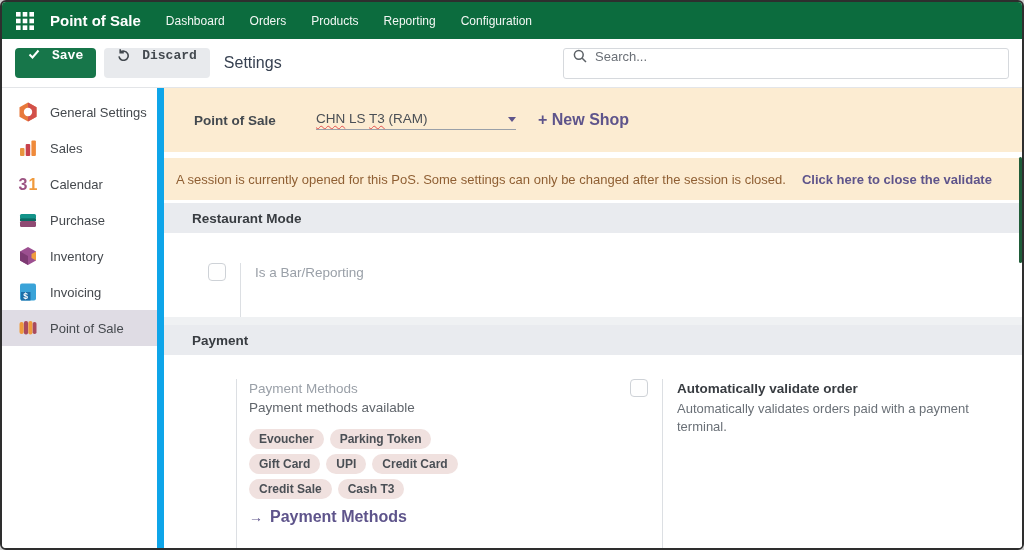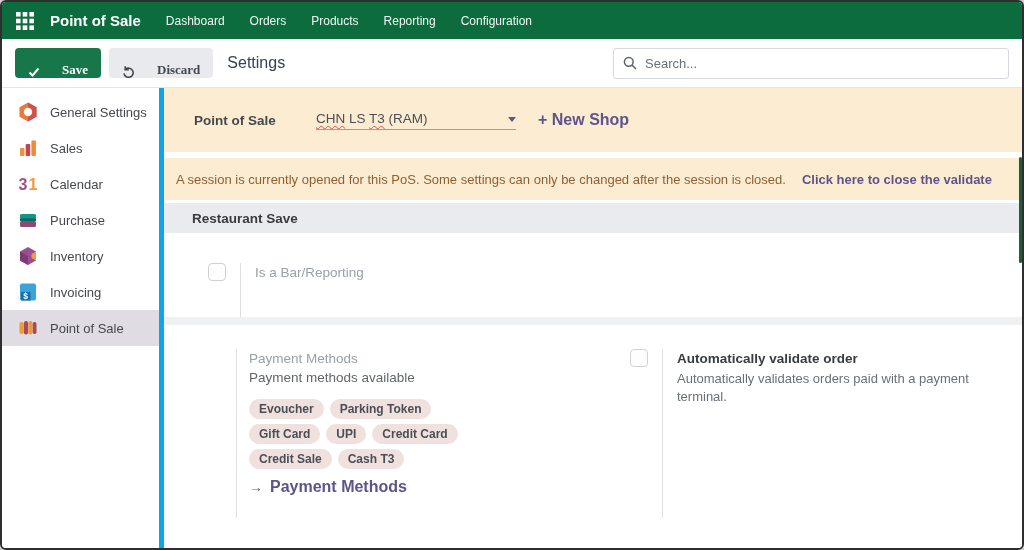--- a/index.html
+++ b/index.html
@@ -14,36 +14,36 @@
     padding:0 10px; color:#fff;
   }
   .apps-btn{ width:26px; height:26px; display:flex; align-items:center; justify-content:center; cursor:pointer; }
   .app-name{ font-size:15px; font-weight:bold; margin:0 16px 0 12px; white-space:nowrap; }
   .top-menu{ font-size:12px; padding:6px 9px; margin-right:7px; cursor:pointer; white-space:nowrap; color:#f3f7f4;}
   
   .controlbar{
     height:49px; background:#fff; border-bottom:1px solid #e3e5e8;
     display:flex; align-items:center; padding:0 13px;
   }
-  .btn{ height:30px; display:inline-flex; align-items:flex-end; gap:22px; border:none;
+  .btn{ height:30px; display:inline-flex; align-items:flex-start; gap:12px; border:none;
         border-radius:4px; font-size:13px; font-weight:bold; padding:0 13px; cursor:pointer;
-        font-family:Liberation Serif, serif;}
+        font-family:Liberation Mono, monospace;}
   .btn-save{ background:#17764a; color:#fff; }
   .btn-discard{ background:#e8eaed; color:#43494f; margin-left:8px; }
   .page-title{ font-size:16px; color:#374151; margin-left:14px; }
   .searchbox{
-    margin-left:auto; width:396px; height:31px; border:1px solid #d6d9dd; border-radius:3px;
-    display:flex; align-items:center; padding:0 9px; gap:8px; background:#fff;
+    margin-left:auto; width:446px; height:31px; border:1px solid #d6d9dd; border-radius:3px;
+    display:flex; align-items:flex-start; padding:0 9px; gap:8px; background:#fff;
   }
   .searchbox input{ border:none; outline:none; flex:1; font-size:13px; color:#45494e;
     font-family:"Liberation Sans", sans-serif; background:transparent;}
   .searchbox input::placeholder{ color:#6b7077; }
   
   .bodyrow{ display:flex; height:460px; }
-  .sidebar{ width:162px; border-right:5px solid #0ea5e9; background:#fff; padding-top:6px; flex:none;}
+  .sidebar{ width:162px; border-right:7px solid #0ea5e9; background:#fff; padding-top:6px; flex:none;}
   .side-item{ height:36px; display:flex; align-items:center; gap:11px; padding-left:15px;
     font-size:13px; color:#45494e; cursor:pointer; }
   .side-item.selected{ background:#dfdce4; }
   .side-item svg{ flex:none; }
   .content{ flex:1; background:#fff; position:relative; overflow:hidden; }
   .band-peach{ background:#fcecd2; }
   .selector-band{ height:64px; display:flex; align-items:center; padding-left:30px; }
   .selector-label{ font-size:13.5px; font-weight:bold; color:#43494f; width:122px; }
   .shop-select{ width:200px; border-bottom:1px solid #9aa0a8; display:flex; align-items:flex-end;
      justify-content:space-between; padding-bottom:3px; cursor:pointer;}
@@ -216,29 +216,30 @@
 
       <div class="gap-w6"></div>
 
       <div class="band-peach warning-band">
         <span class="warning-text">A session is currently opened for this PoS. Some settings can only be changed after the session is closed.</span>
         <span class="link">Click here to close the validate</span>
       </div>
 
       <div class="gap-w3"></div>
 
-      <div class="sect-header">Restaurant Save</div>
+      <div class="sect-header">Restaurant Mode</div>
       <div class="white-block restaurant-row">
         <div class="checkbox"></div>
         <div class="vdivider"></div>
         <div class="muted-label">Is a Bar/Reporting</div>
       </div>
 
       <div class="gap-gray"></div>
 
+      <div class="sect-header">Payment</div>
       <div class="white-block payment-body">
 
         <div class="pay-left">
           <div class="pay-left-inner">
             <div class="field-label">Payment Methods</div>
             <div class="field-help">Payment methods available</div>
             <div class="tags">
               <span class="tag">Evoucher</span>
               <span class="tag">Parking Token</span>
               <span class="tag">Gift Card</span>

